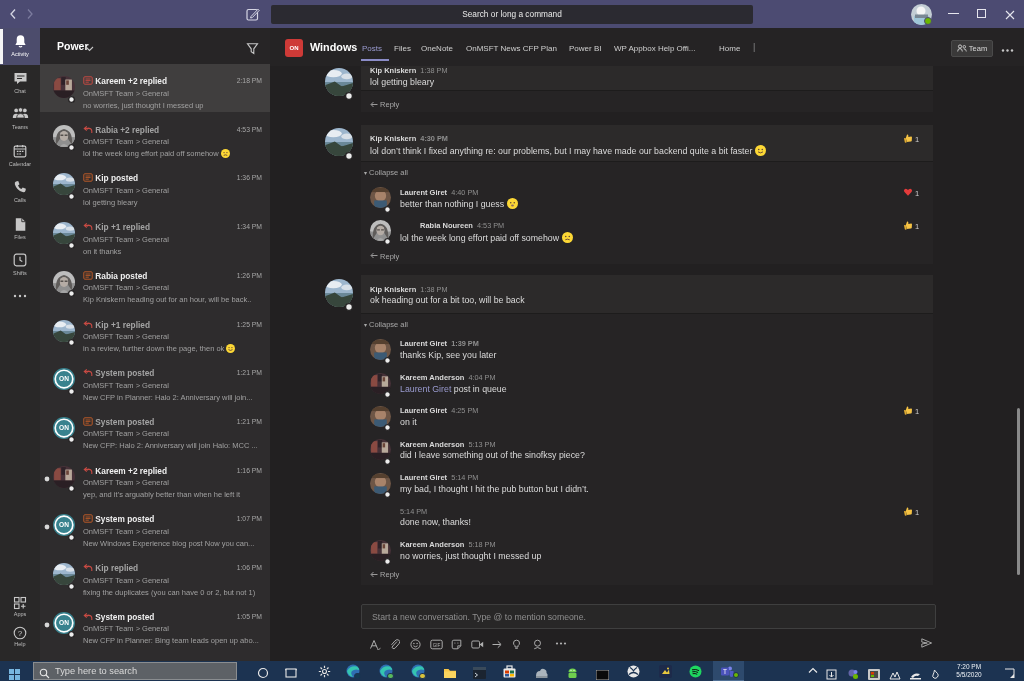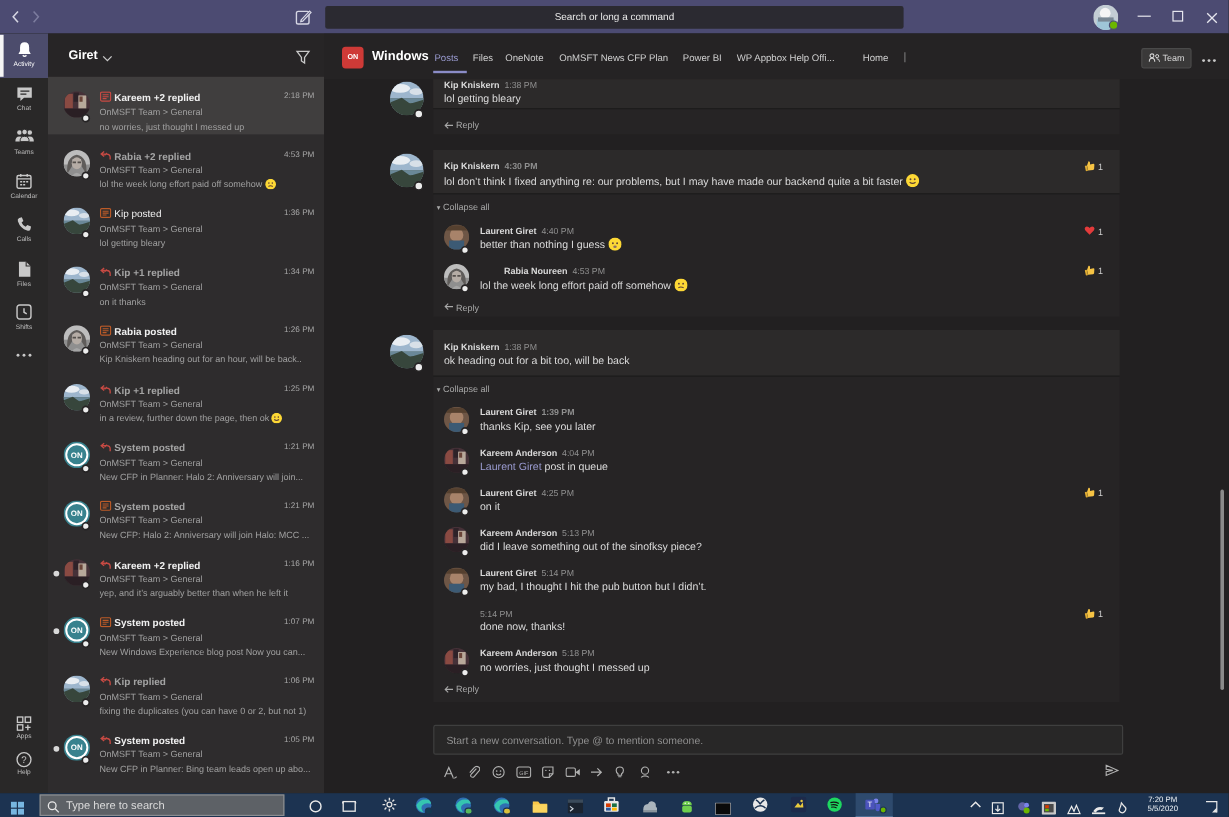--- a/index.html
+++ b/index.html
@@ -109,21 +109,21 @@
 <div class="abs" style="left:0;top:611px;width:40px;text-align:center;font-size:5.5px;color:#bebebe">Apps</div>
 <div class="abs" style="left:0;top:626px;width:40px;display:flex;justify-content:center">
     <svg width="14" height="14" viewBox="0 0 14 14" style="">
       <circle cx="7" cy="7" r="5.8" fill="none" stroke="#c8c8c8" stroke-width="1.1"></circle>
       <text x="7" y="10" font-size="8" fill="#c8c8c8" text-anchor="middle" font-family="Liberation Sans">?</text>
     </svg>
   </div>
 <div class="abs" style="left:0;top:641px;width:40px;text-align:center;font-size:5.5px;color:#bebebe">Help</div>
 <div class="abs" style="left:40px;top:28px;width:230px;height:633px;background:#2e2c2d"></div>
 <div class="abs" style="left:40px;top:28px;width:230px;height:37px;background:#272526"></div>
-<div class="abs" style="left:57px;top:40px;font-size:10.5px;font-weight:bold;color:#fff">Giret</div>
+<div class="abs" style="left:57px;top:40px;font-size:10.5px;font-weight:bold;color:#fff">Power</div>
 <div class="abs" style="left:85px;top:46px">
     <svg width="9" height="6" viewBox="0 0 9 6" style="display:block">
       <path d="M1 1 L4.5 4.5 L8 1" stroke="#c8c8c8" stroke-width="1.1" fill="none"></path>
     </svg>
   </div>
 <div class="abs" style="left:246px;top:41px"><svg width="13" height="13" viewBox="0 0 13 13" style="">
       <path d="M1.5 1.8 L11.5 1.8 L7.8 6.8 L7.8 11.5 L5.2 9.8 L5.2 6.8 Z" fill="none" stroke="#c8c8c8" stroke-width="1.1"></path>
     </svg></div>
 <div class="abs" style="left:40px;top:63.5px;width:230px;height:48.7px;background:#403e3e"></div>
 <div class="abs" style="left:53px;top:76.0px;width:22px;height:22px"><svg width="22" height="22" viewBox="0 0 22 22" style="">
@@ -191,21 +191,21 @@
 <ellipse cx="6.6" cy="4.4" rx="6.6" ry="2.8600000000000003" fill="#e8edf2"></ellipse>
 <ellipse cx="17.16" cy="6.6" rx="4.4" ry="2.2" fill="#d8e0e8"></ellipse>
 <rect y="11.0" width="22" height="11.0" fill="#4a5a50"></rect>
 <rect y="11.0" width="22" height="3.08" fill="#6a8898"></rect>
 <path d="M0 13.64 L7.699999999999999 10.559999999999999 L13.2 14.520000000000001 L22 11.88 L22 22 L0 22 Z" fill="#37463c"></path>
       </g>
     </svg></div>
 <div class="abs" style="left:66.5px;top:186.9px;width:9px;height:9px"><svg width="9" height="9" viewBox="0 0 9 9" style="">
       <circle cx="4.5" cy="4.5" r="2.9" fill="#ededed" stroke="#262425" stroke-width="1.4"></circle>
     </svg></div>
-<div class="abs" style="left:83px;top:173.4px;font-size:8.3px;font-weight:normal;color:#f0f0f0;white-space:nowrap"><svg width="10" height="9" viewBox="0 0 10 9" style="vertical-align:-1px">
+<div class="abs" style="left:83px;top:173.4px;font-size:8.3px;font-weight:bold;color:#f0f0f0;white-space:nowrap"><svg width="10" height="9" viewBox="0 0 10 9" style="vertical-align:-1px">
       <rect x="0.8" y="0.8" width="8.4" height="7.4" rx="1" fill="none" stroke="#bc5b28" stroke-width="1"></rect>
       <path d="M2.5 3 h5 M2.5 4.6 h5 M2.5 6.2 h3.3" stroke="#bc5b28" stroke-width="0.9"></path>
     </svg>&nbsp;Kip posted</div>
 <div class="abs" style="left:0;top:174.4px;width:262px;text-align:right;font-size:6.8px;color:#a8a8a8">1:36 PM</div>
 <div class="abs" style="left:83px;top:185.9px;font-size:7.5px;color:#a0a0a0">OnMSFT Team &gt; General</div>
 <div class="abs" style="left:83px;top:197.9px;width:180px;font-size:7.5px;color:#a0a0a0;white-space:nowrap;overflow:hidden">lol getting bleary</div>
 <div class="abs" style="left:53px;top:222.1px;width:22px;height:22px"><svg width="22" height="22" viewBox="0 0 22 22" style="">
       <defs>
         <clipPath id="ck22">
           <circle cx="11.0" cy="11.0" r="11.0"></circle>

